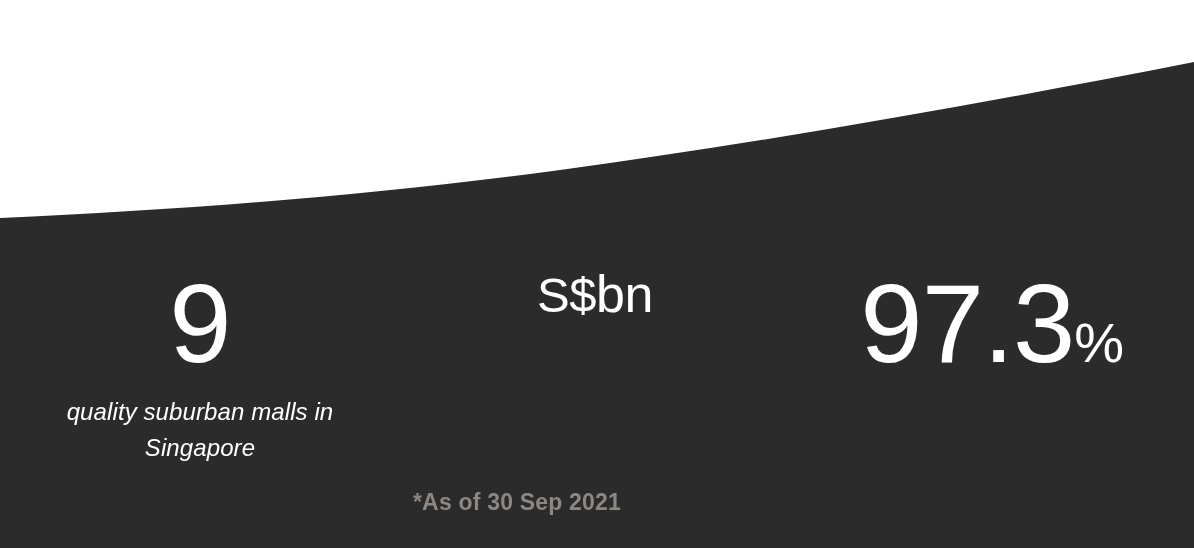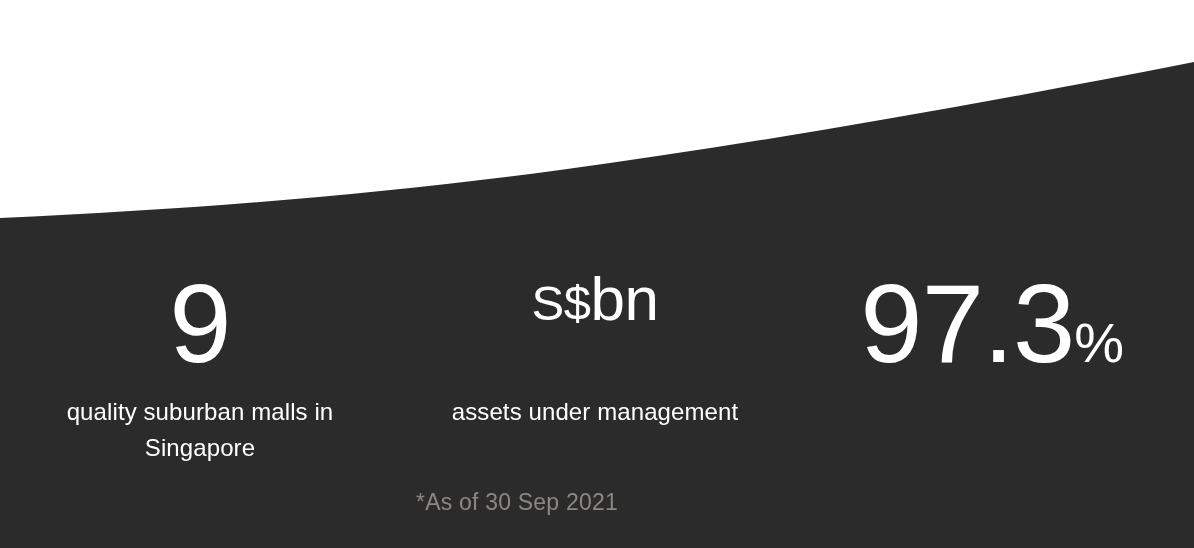--- a/index.html
+++ b/index.html
@@ -87,52 +87,53 @@
   }
 
   .stat-prefix {
     font-size: 49px;
     font-weight: 300;
     line-height: 1;
     letter-spacing: -0.5px;
   }
 
   .stat-suffix {
-    font-size: 62px;
+    font-size: 52px;
     font-weight: 300;
     line-height: 1;
     letter-spacing: -0.5px;
   }
 
   .stat-suffix.pct {
     font-size: 56px;
   }
 
   .stat-label {
     margin-top: 18px;
     color: #ffffff;
     font-size: 24px;
     font-weight: 400;
     line-height: 36px;
     letter-spacing: 0.1px;
     max-width: 330px;
+    font-style: italic;
   }
 
   .stat-block.block-2 .stat-label { max-width: 360px; }
   .stat-block.block-3 .stat-label { max-width: 340px; }
 
   .stats-footnote {
     position: absolute;
     left: 0;
     top: 487px;
     width: 1034px;
     text-align: center;
     color: #8c8782;
     font-size: 23px;
-    font-weight: 400;
+    font-weight: 700;
     line-height: 30px;
     letter-spacing: 0.2px;
   }
 </style>
 </head>
 <body>
 
 <div id="stats-banner">
 
   <svg class="curve-backdrop" viewBox="0 0 1194 548" preserveAspectRatio="none" aria-hidden="true">
@@ -151,21 +152,20 @@
           <span class="stat-number">9</span>
         </div>
         <div class="stat-label">quality suburban malls in Singapore</div>
       </div>
 
       <div class="stat-block block-2">
         <div class="stat-value">
           <span class="stat-prefix">S$</span>
           <span class="stat-suffix">bn</span>
         </div>
-        <div class="stat-label">assets under management</div>
       </div>
 
       <div class="stat-block block-3">
         <div class="stat-value">
           <span class="stat-number">97.3</span>
           <span class="stat-suffix pct">%</span>
         </div>
       </div>
 
     </div>

